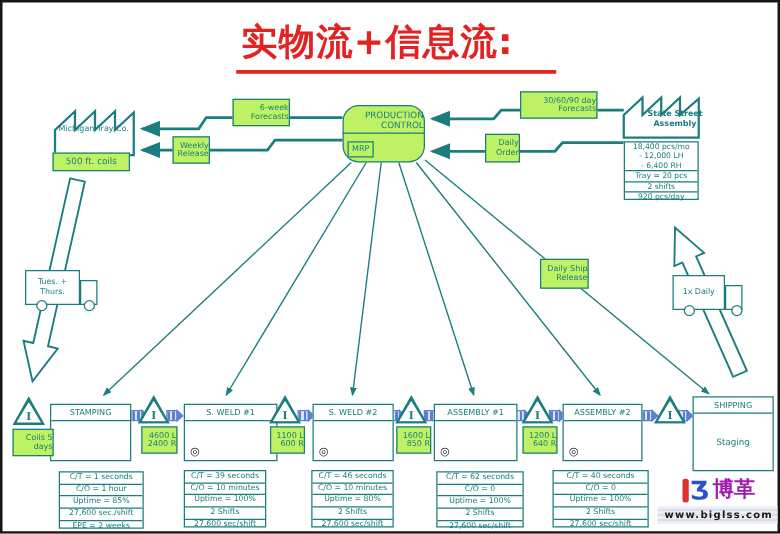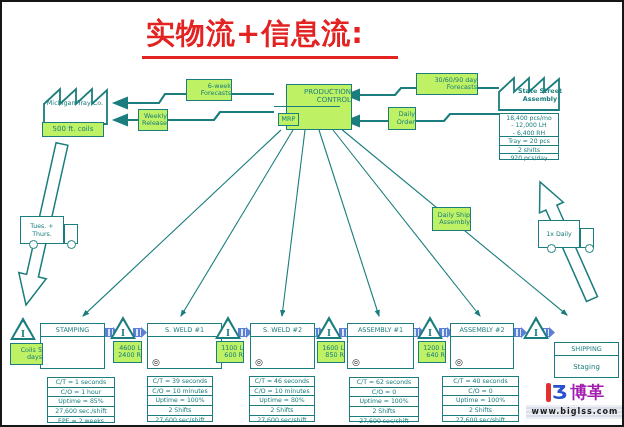--- a/index.html
+++ b/index.html
@@ -5,21 +5,21 @@
   :root{ --t:#1b7d7d; --pa:#5b7fd4; }
   html,body{margin:0;padding:0;background:#fff;}
   #stage{position:relative;width:624px;height:427px;background:#fff;border:2px solid #161616;
          box-sizing:border-box;font-family:"DejaVu Sans",sans-serif;overflow:hidden;color:var(--t);}
   .abs{position:absolute;}
   svg.layer{position:absolute;left:0;top:0;pointer-events:none;}
   .bx{position:absolute;background:#bef264;border:1.5px solid var(--t);color:var(--t);
       display:flex;align-items:center;justify-content:center;text-align:right;
       box-sizing:border-box;line-height:1.15;}
   .fs6{font-size:6.4px;} .fs7{font-size:7px;}
-  .title{position:absolute;left:140px;top:12px;width:350px;text-align:left;}
+  .title{position:absolute;left:140px;top:12px;width:350px;text-align:center;}
   .title span{display:inline-block;font-size:29px;font-weight:bold;color:#e32222;
       border-bottom:3px solid #e32222;padding:0 34px 2px 4px;letter-spacing:1px;}
   
   .pbox{position:absolute;background:#fff;border:1.6px solid var(--t);box-sizing:border-box;}
   .phead{height:12px;line-height:12px;border-bottom:1.6px solid var(--t);font-size:6.5px;
          text-align:center;color:var(--t);}
   .pbody{position:absolute;left:0;right:0;top:13px;bottom:0;display:flex;align-items:center;
          justify-content:center;font-size:7px;color:var(--t);}
   .op{position:absolute;left:4px;bottom:1px;font-size:9px;color:#222;line-height:1;}
   
@@ -106,31 +106,31 @@
   <div class="abs fs6" style="left:510px;top:85px;width:56px;text-align:center;font-weight:bold;">State Street Assembly</div>
   <div class="dbox" style="left:497px;top:111px;width:60px;height:47px;">
     <div class="crow">18,400 pcs/mo</div>
     <div class="crow">- 12,000 LH</div>
     <div class="crow">- 6,400 RH</div>
     <div class="crow sep">Tray = 20 pcs</div>
     <div class="crow sep">2 shifts</div>
     <div class="crow sep">920 pcs/day</div>
   </div>
 
-  <div class="bx" style="left:284px;top:82px;width:66px;height:46px;align-items:flex-start;">
+  <div class="bx" style="left:272px;top:82px;width:66px;height:46px;align-items:flex-start;border-radius:13px;">
     <div class="fs7" style="margin-top:3px;width:100%;">PRODUCTION CONTROL</div>
   </div>
   <div class="abs" style="left:272px;top:104px;width:66px;border-top:1.5px solid var(--t);"></div>
   <div class="bx fs6" style="left:276px;top:111px;width:21px;height:13px;">MRP</div>
 
   <div class="bx fs6" style="left:184px;top:77px;width:46px;height:22px;">6-week Forecasts</div>
   <div class="bx fs6" style="left:136px;top:107px;width:30px;height:22px;">Weekly Release</div>
   <div class="bx fs6" style="left:414px;top:71px;width:62px;height:22px;">30/60/90 day Forecasts</div>
   <div class="bx fs6" style="left:386px;top:105px;width:28px;height:23px;">Daily Order</div>
-  <div class="bx fs6" style="left:430px;top:205px;width:39px;height:24px;">Daily Ship Assembly</div>
+  <div class="bx fs6" style="left:430px;top:205px;width:39px;height:24px;">Daily Ship Release</div>
 
   <div class="tbody" style="left:18px;top:214px;width:44px;height:28px;">Tues. + Thurs.</div>
   <div class="tbody" style="left:62px;top:222px;width:14px;height:20px;"></div>
   <div class="wheel" style="left:27px;top:238px;"></div>
   <div class="wheel" style="left:65px;top:238px;"></div>
 
   <div class="tbody" style="left:536px;top:218px;width:42px;height:28px;">1x Daily</div>
   <div class="tbody" style="left:578px;top:226px;width:14px;height:20px;"></div>
   <div class="wheel" style="left:545px;top:242px;"></div>
   <div class="wheel" style="left:583px;top:242px;"></div>
@@ -188,21 +188,21 @@
     <div class="op">◎</div>
   </div>
   <div class="pbox" style="left:345px;top:321px;width:67px;height:46px;">
     <div class="phead">ASSEMBLY #1</div>
     <div class="op">◎</div>
   </div>
   <div class="pbox" style="left:448px;top:321px;width:64px;height:46px;">
     <div class="phead">ASSEMBLY #2</div>
     <div class="op">◎</div>
   </div>
-  <div class="pbox" style="left:552px;top:340px;width:65px;height:36px;">
+  <div class="pbox" style="left:552px;top:315px;width:65px;height:60px;">
     <div class="phead">SHIPPING</div>
     <div class="pbody">Staging</div>
   </div>
 
   <div class="tri" style="left:8px;top:315px;">
     <div class="o"></div>
       <div class="i"></div>
       <div class="l">I</div>
     </div>
   <div class="tri" style="left:108px;top:314px;">

